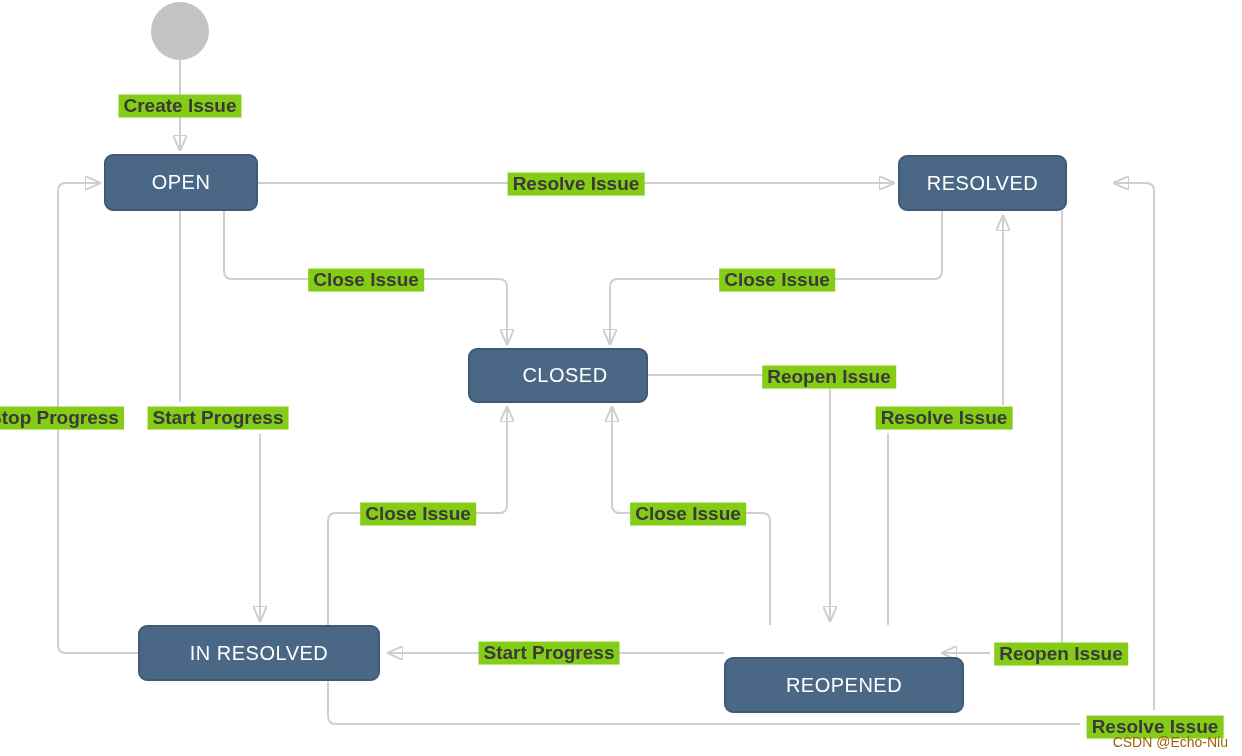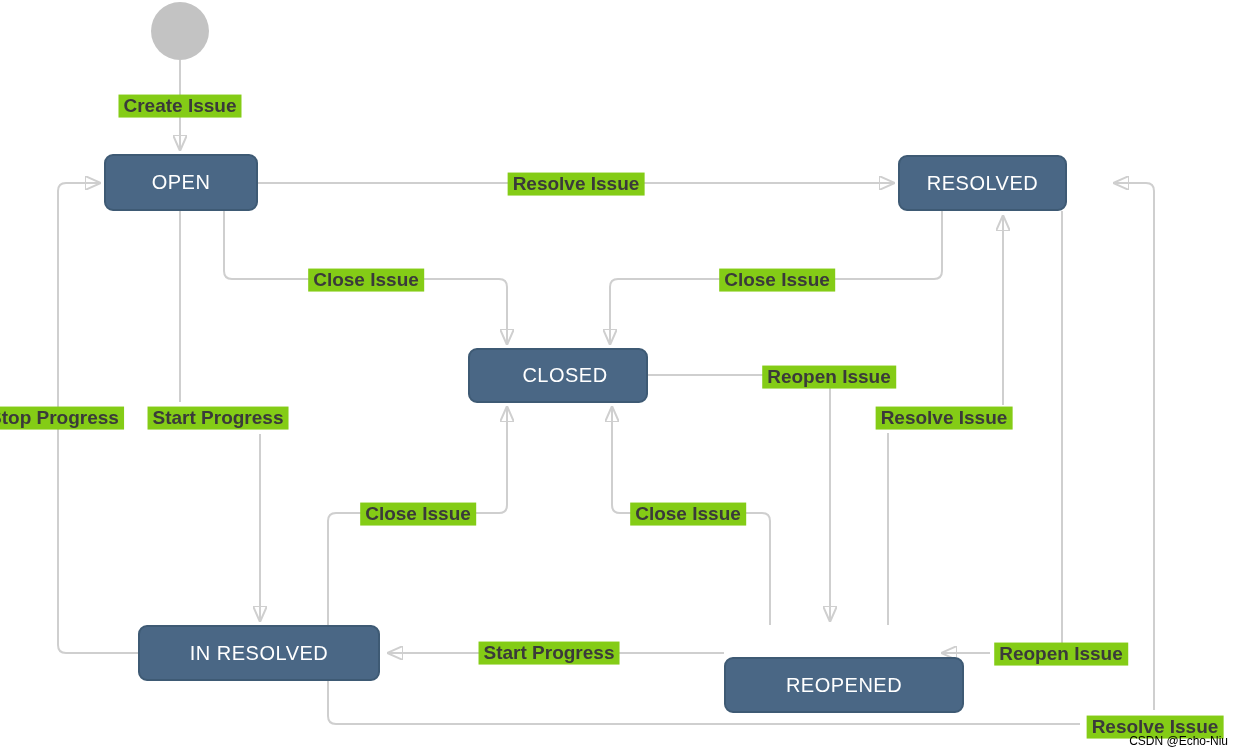--- a/index.html
+++ b/index.html
@@ -54,22 +54,22 @@
     font-weight: bold;
     font-size: 19px;
     white-space: nowrap;
     padding: 1px 5px;
     line-height: 1.1;
   }
   .watermark {
     position: absolute;
     right: 14px;
     top: 734px;
-    color: #000000;
-    font-size: 12px;
+    color: #a16207;
+    font-size: 14px;
     white-space: nowrap;
   }
 </style>
 </head>
 <body>
 
 <div id="stage">
 
   <svg id="connectors" viewBox="0 0 1242 756" xmlns="http://www.w3.org/2000/svg">
     <defs>

